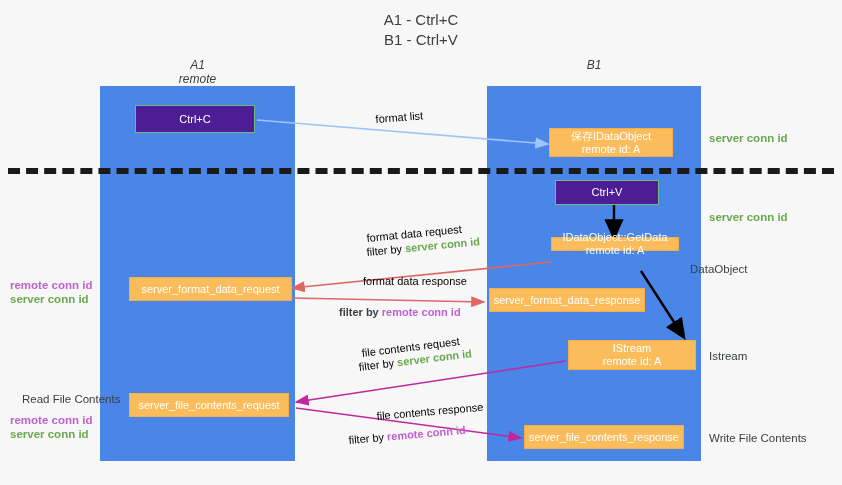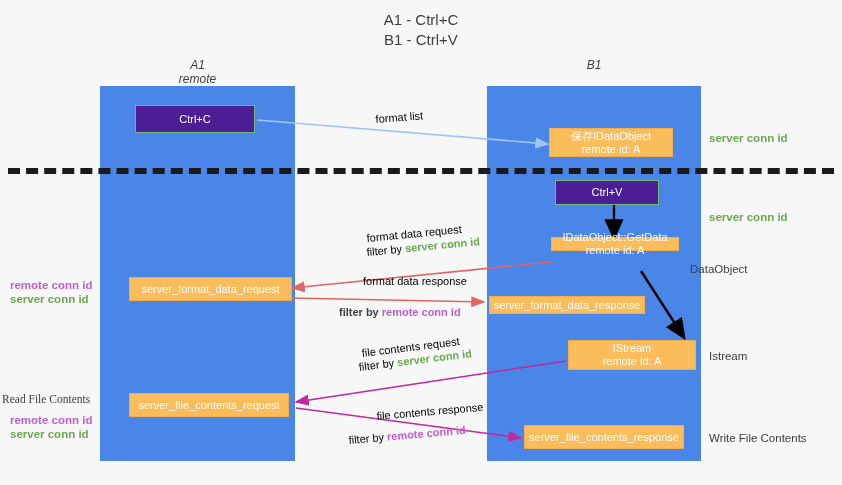--- a/index.html
+++ b/index.html
@@ -162,21 +162,21 @@
 
   <div class="box green" style="left:555px; top:180px; width:104px; height:25px;">
     <span>Ctrl+V</span>
   </div>
 
   <div class="box orange" style="left:551px; top:237px; width:128px; height:14px;">
     <span>IDataObject::GetData</span>
     <span>remote id: A</span>
   </div>
 
-  <div class="box orange" style="left:489px; top:296px; width:156px; height:18px;">
+  <div class="box orange" style="left:489px; top:288px; width:156px; height:24px;">
     <span>server_format_data_response</span>
   </div>
 
   <div class="box orange" style="left:568px; top:340px; width:128px; height:30px;">
     <span>IStream</span>
     <span>remote id: A</span>
   </div>
 
   <div class="box orange" style="left:524px; top:425px; width:160px; height:24px;text-align:right;">
     <span>server_file_contents_response</span>
@@ -184,21 +184,21 @@
 
   <div class="side-label" style="left:709px; top:131px; color:#6aa84f; font-weight:bold;">server conn id</div>
   <div class="side-label" style="left:709px; top:210px; color:#6aa84f; font-weight:bold;">server conn id</div>
   <div class="side-label" style="left:690px; top:245px;margin-top:17px;">DataObject</div>
   <div class="side-label" style="left:709px; top:349px;">Istream</div>
   <div class="side-label" style="left:709px; top:431px;">Write File Contents</div>
 
   <div class="side-label" style="left:10px; top:278px; color:#c05fd0; font-weight:bold;">remote conn id</div>
   <div class="side-label" style="left:10px; top:292px; color:#6aa84f; font-weight:bold;">server conn id</div>
 
-  <div class="side-label" style="left:2px; top:392px;font-family:Liberation Serif, serif;">Read File Contents</div>
+  <div class="side-label" style="left:22px; top:392px;">Read File Contents</div>
   <div class="side-label" style="left:10px; top:413px; color:#c05fd0; font-weight:bold;">remote conn id</div>
   <div class="side-label" style="left:10px; top:427px; color:#6aa84f; font-weight:bold;">server conn id</div>
 
   <div class="conn-line rot" style="left:375px; top:112px; transform: rotate(-4.5deg);">format list</div>
 
   <div class="conn-line rot" style="left:366px; top:231px; transform: rotate(-5.5deg);">format data request</div>
   <div class="conn-line rot" style="left:366px; top:245px; transform: rotate(-5.5deg);">
     <span>filter by </span><span style="color:#6aa84f; font-weight:bold;">server conn id</span>
   </div>
 

